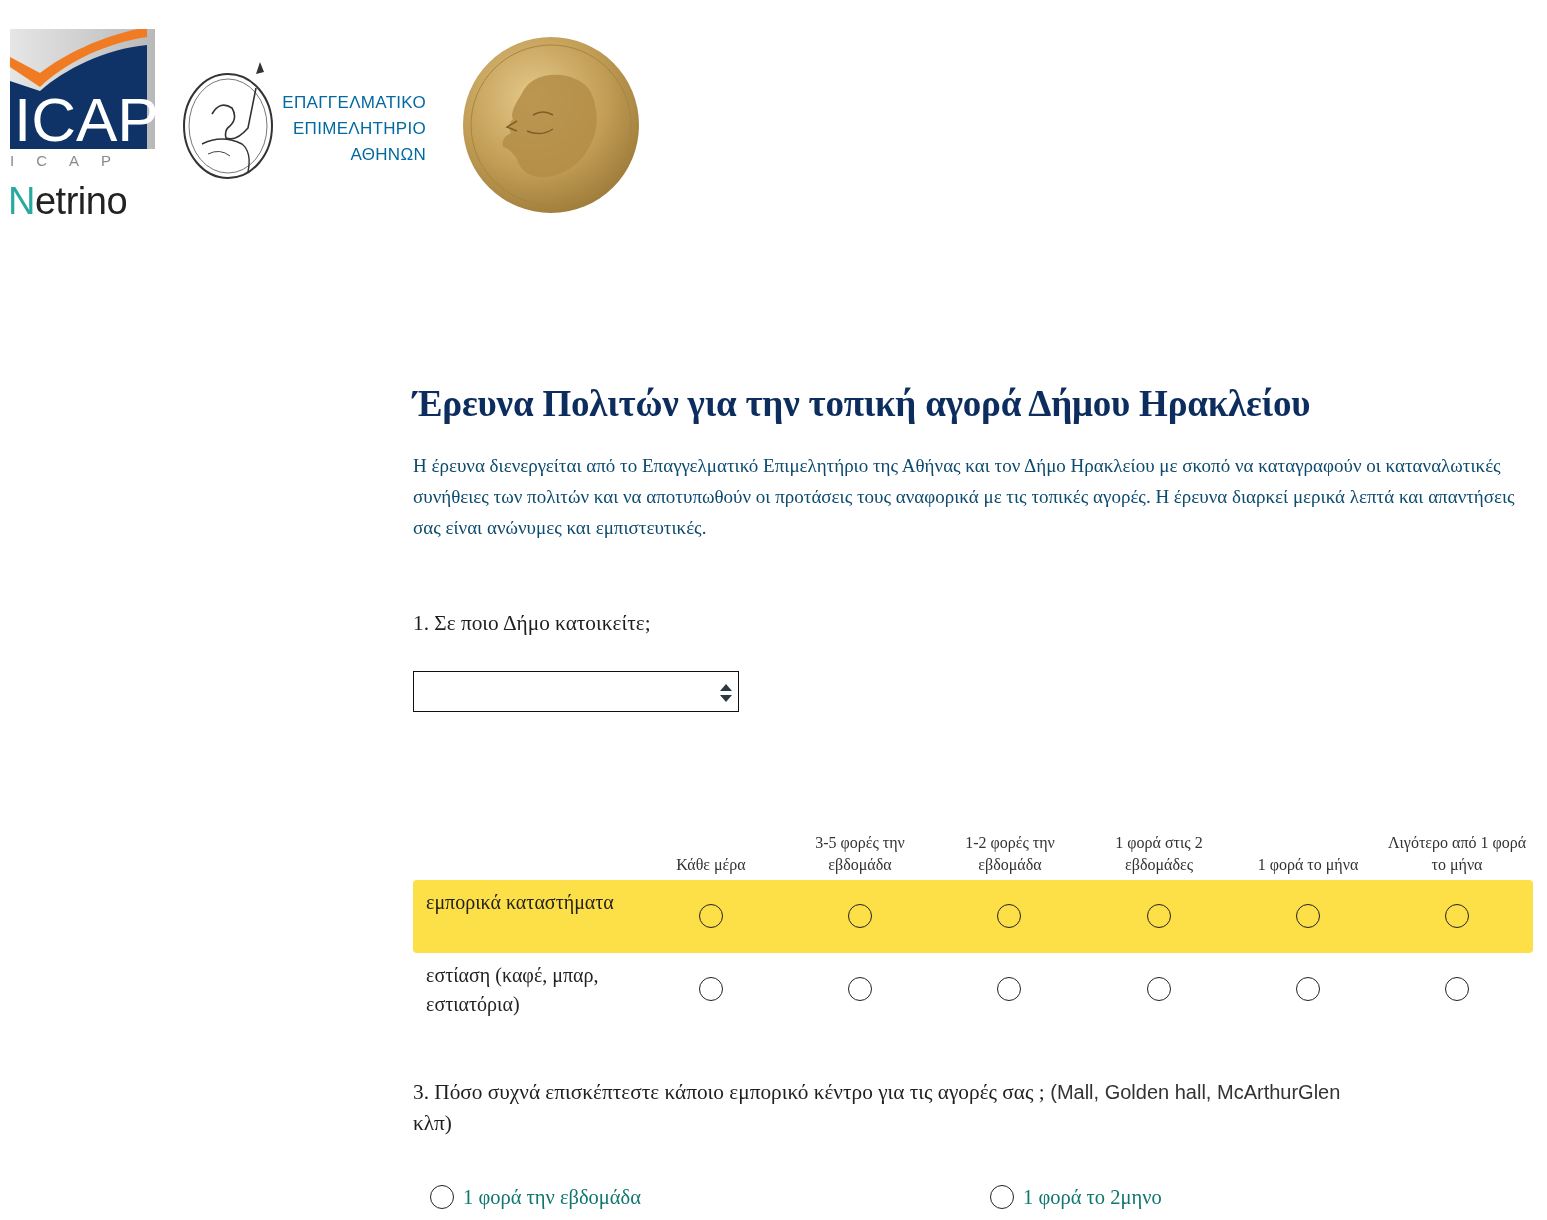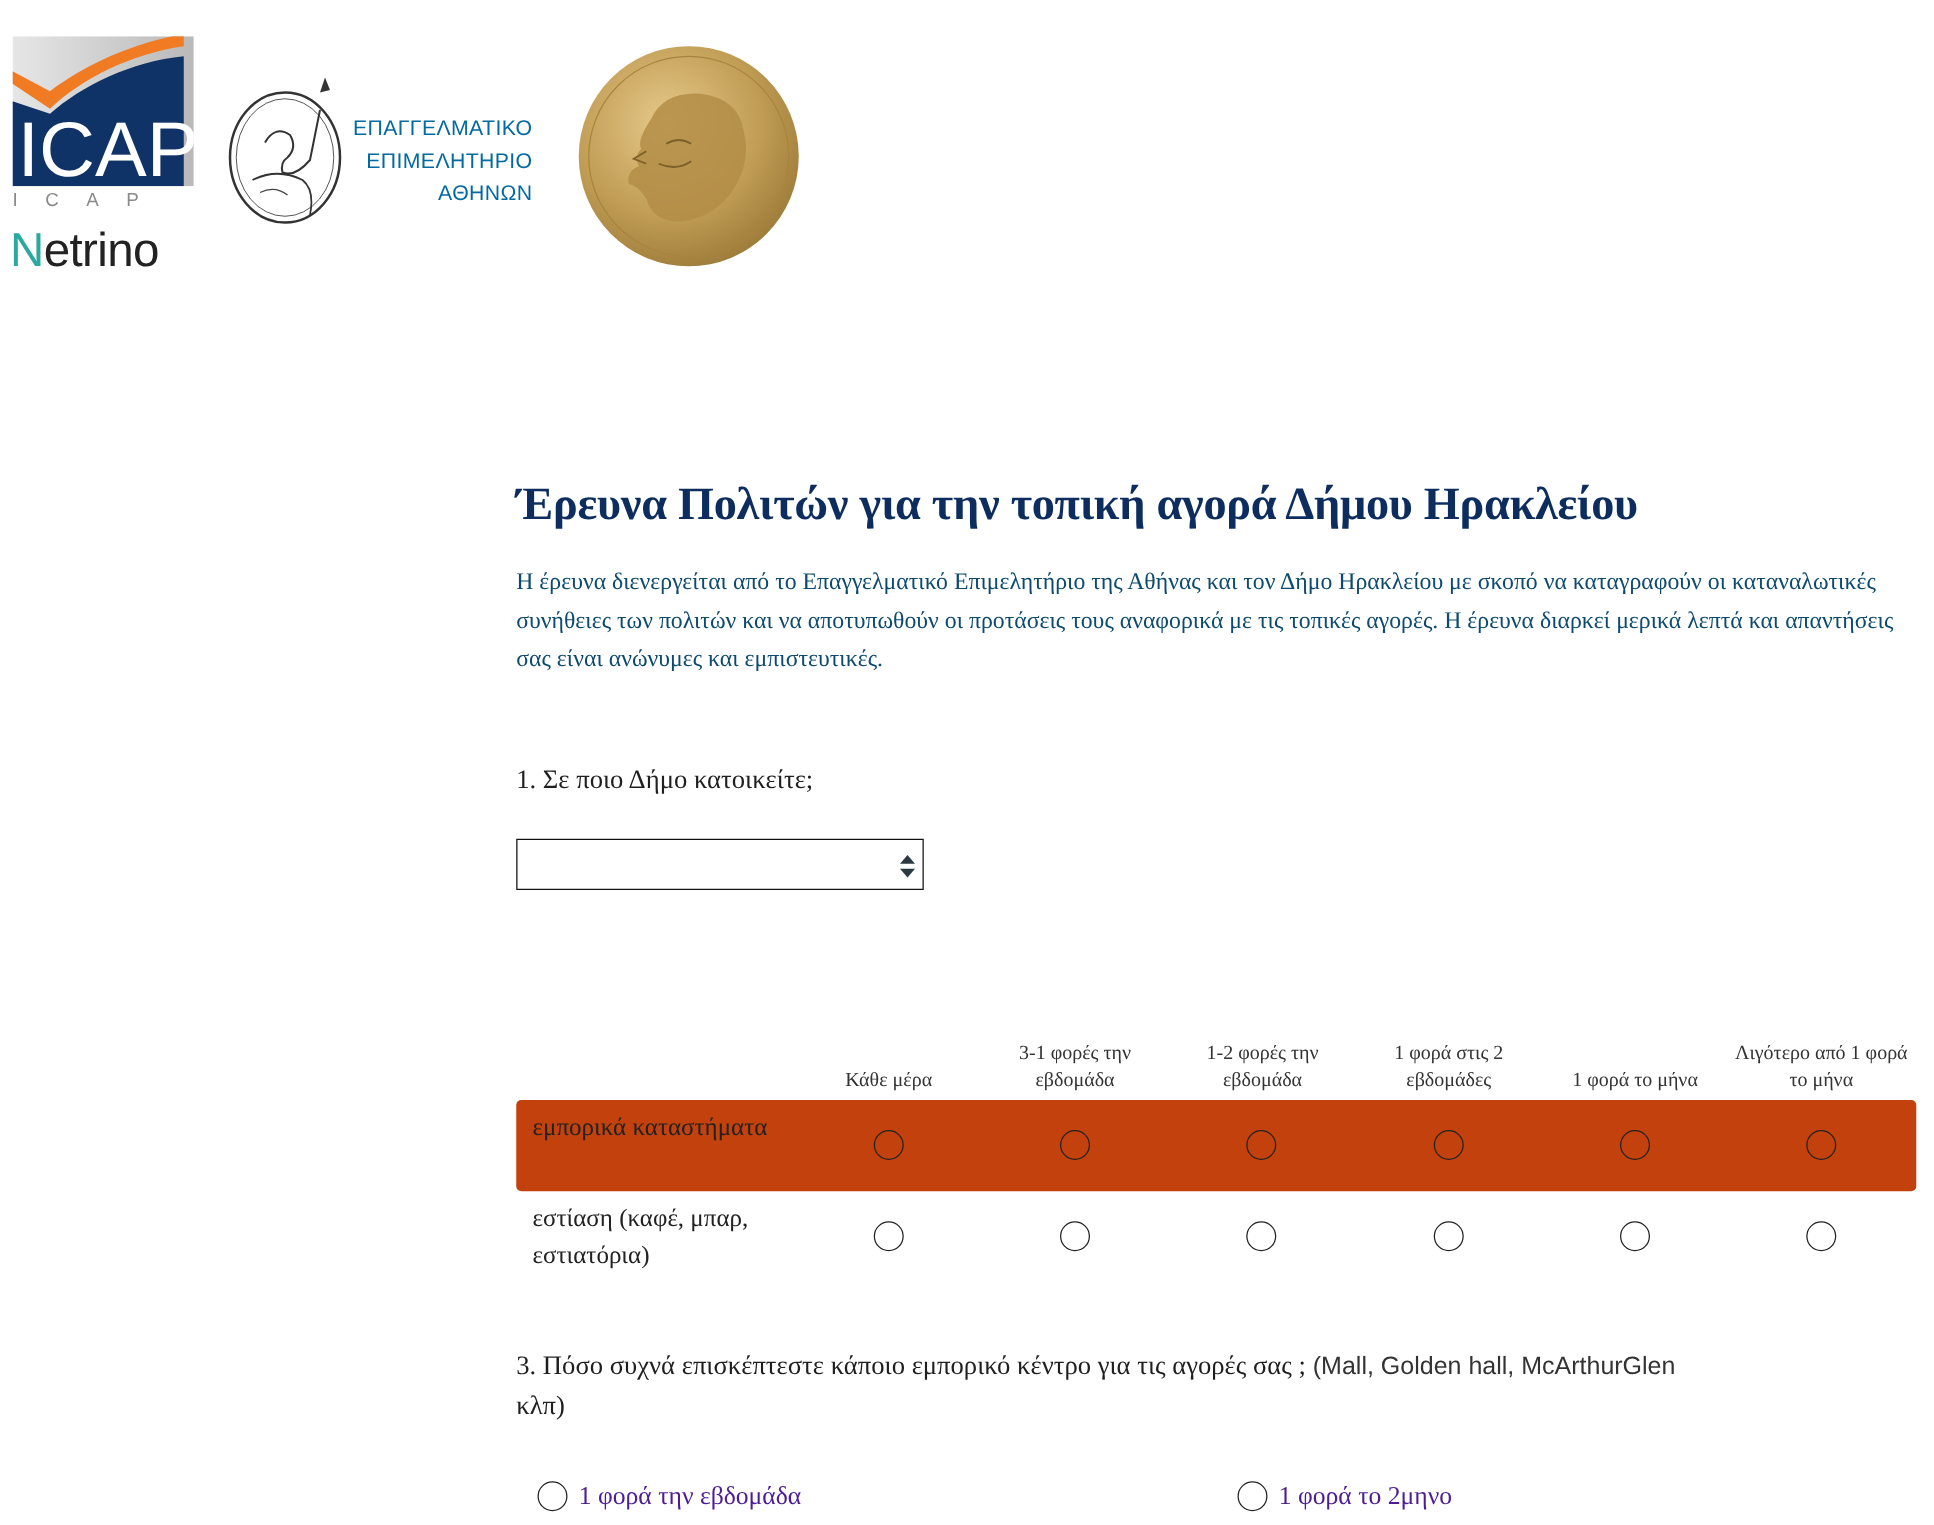--- a/index.html
+++ b/index.html
@@ -34,31 +34,31 @@
             border: 1.5px solid #111; box-sizing: border-box; background: #fff; }
   .select .arrows { position: absolute; right: 4px; top: 10px; width: 16px; height: 22px; }
 
   .q2 { position: absolute; left: 0; top: 385px; }
 
   .matrix { position: absolute; left: 0; top: 450px; width: 1120px; }
   .mhead { position: relative; height: 50px; }
   .mhead .col { position: absolute; bottom: 4px; width: 150px; text-align: center;
                 font-size: 16px; line-height: 22px; color: #333; }
   .mrow { position: relative; height: 73px; border-radius: 4px; }
-  .mrow.shaded { background: #c2410c; }
+  .mrow.shaded { background: #fde047; }
   .mrow .rlabel { position: absolute; left: 13px; top: 8px; width: 230px;
                   font-size: 20px; line-height: 29px; color: #222; }
   .radio { position: absolute; width: 24px; height: 24px; border: 1.5px solid #222;
            border-radius: 50%; box-sizing: border-box; background: transparent; top: 24px; }
 
   .q3 { position: absolute; left: 0; top: 697px; width: 1115px; }
   .q3 .sans { font-family: "Liberation Sans", "DejaVu Sans", sans-serif; font-size: 20px; color: #333; }
 
   .opt { position: absolute; top: 805px; display: flex; align-items: center;
-         font-size: 20.5px; color: #4c1d95; }
+         font-size: 20.5px; color: #0f766e; }
   .opt .radio { position: static; margin-right: 9px; }
 </style>
 </head>
 <body>
 
 <div class="logo-bar">
 
   <svg class="icap" viewBox="0 0 145 120">
     <defs>
       <linearGradient id="g1" x1="0" y1="0" x2="1" y2="0">
@@ -112,21 +112,21 @@
     <span></span>
     <svg class="arrows" viewBox="0 0 16 22">
       <path d="M2,9 L8,2 L14,9 Z" fill="#2b3a42"></path>
       <path d="M2,13 L8,20 L14,13 Z" fill="#2b3a42"></path>
     </svg>
   </div>
 
   <div class="matrix">
     <div class="mhead">
       <div class="col" style="left:223px">Κάθε μέρα</div>
-      <div class="col" style="left:372px">3-1  φορές την εβδομάδα</div>
+      <div class="col" style="left:372px">3-5  φορές την εβδομάδα</div>
       <div class="col" style="left:522px">1-2 φορές την εβδομάδα</div>
       <div class="col" style="left:671px">1 φορά στις 2 εβδομάδες</div>
       <div class="col" style="left:820px">1 φορά το μήνα</div>
       <div class="col" style="left:969px">Λιγότερο από 1 φορά το μήνα</div>
     </div>
 
     <div class="mrow shaded">
       <div class="rlabel">εμπορικά καταστήματα</div>
       <span class="radio" style="left:286px"></span>
       <span class="radio" style="left:435px"></span>

